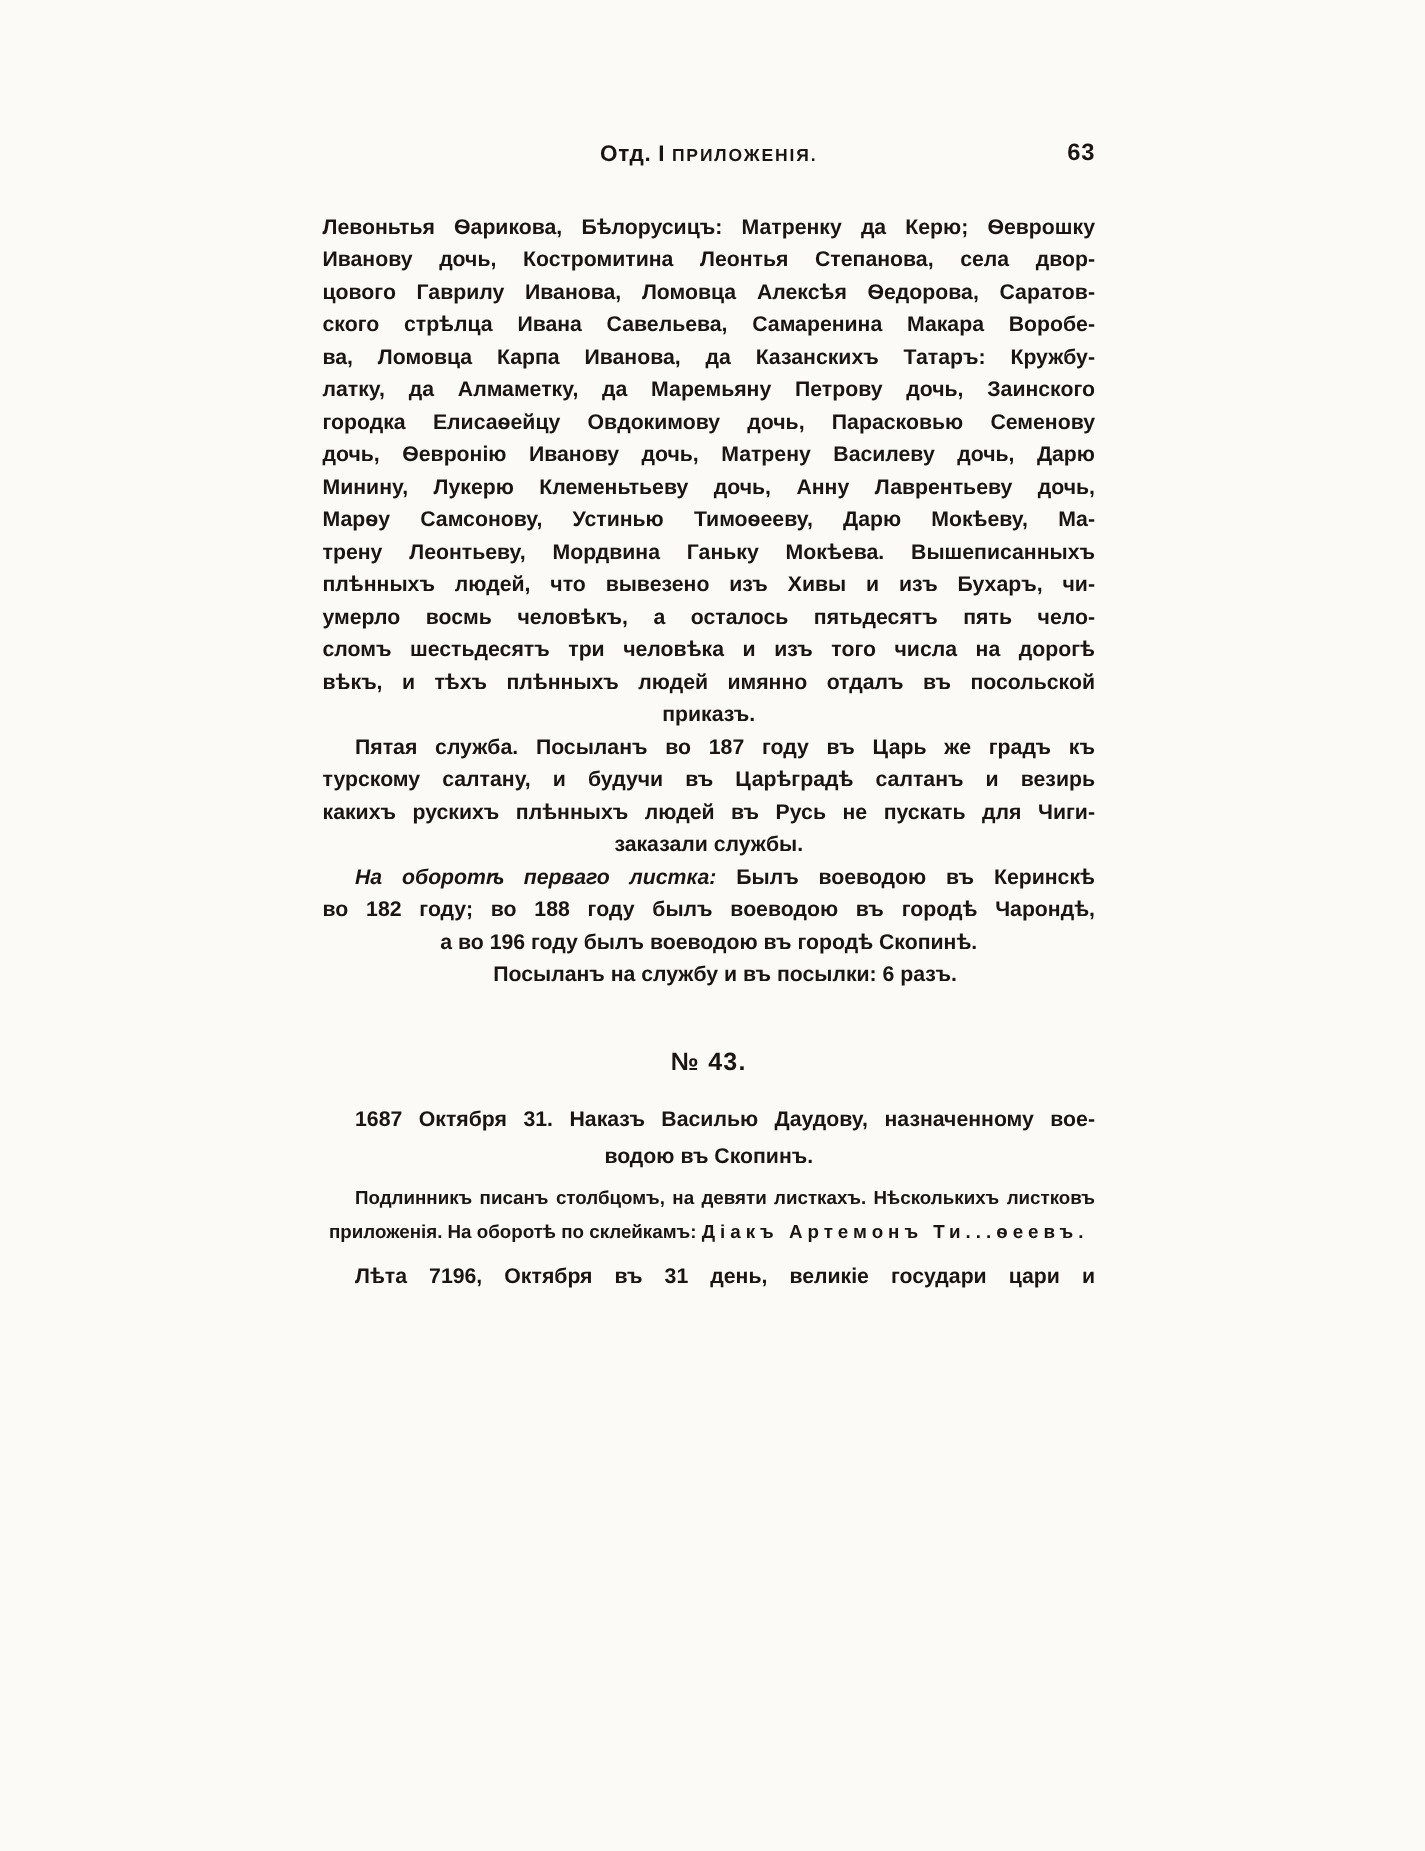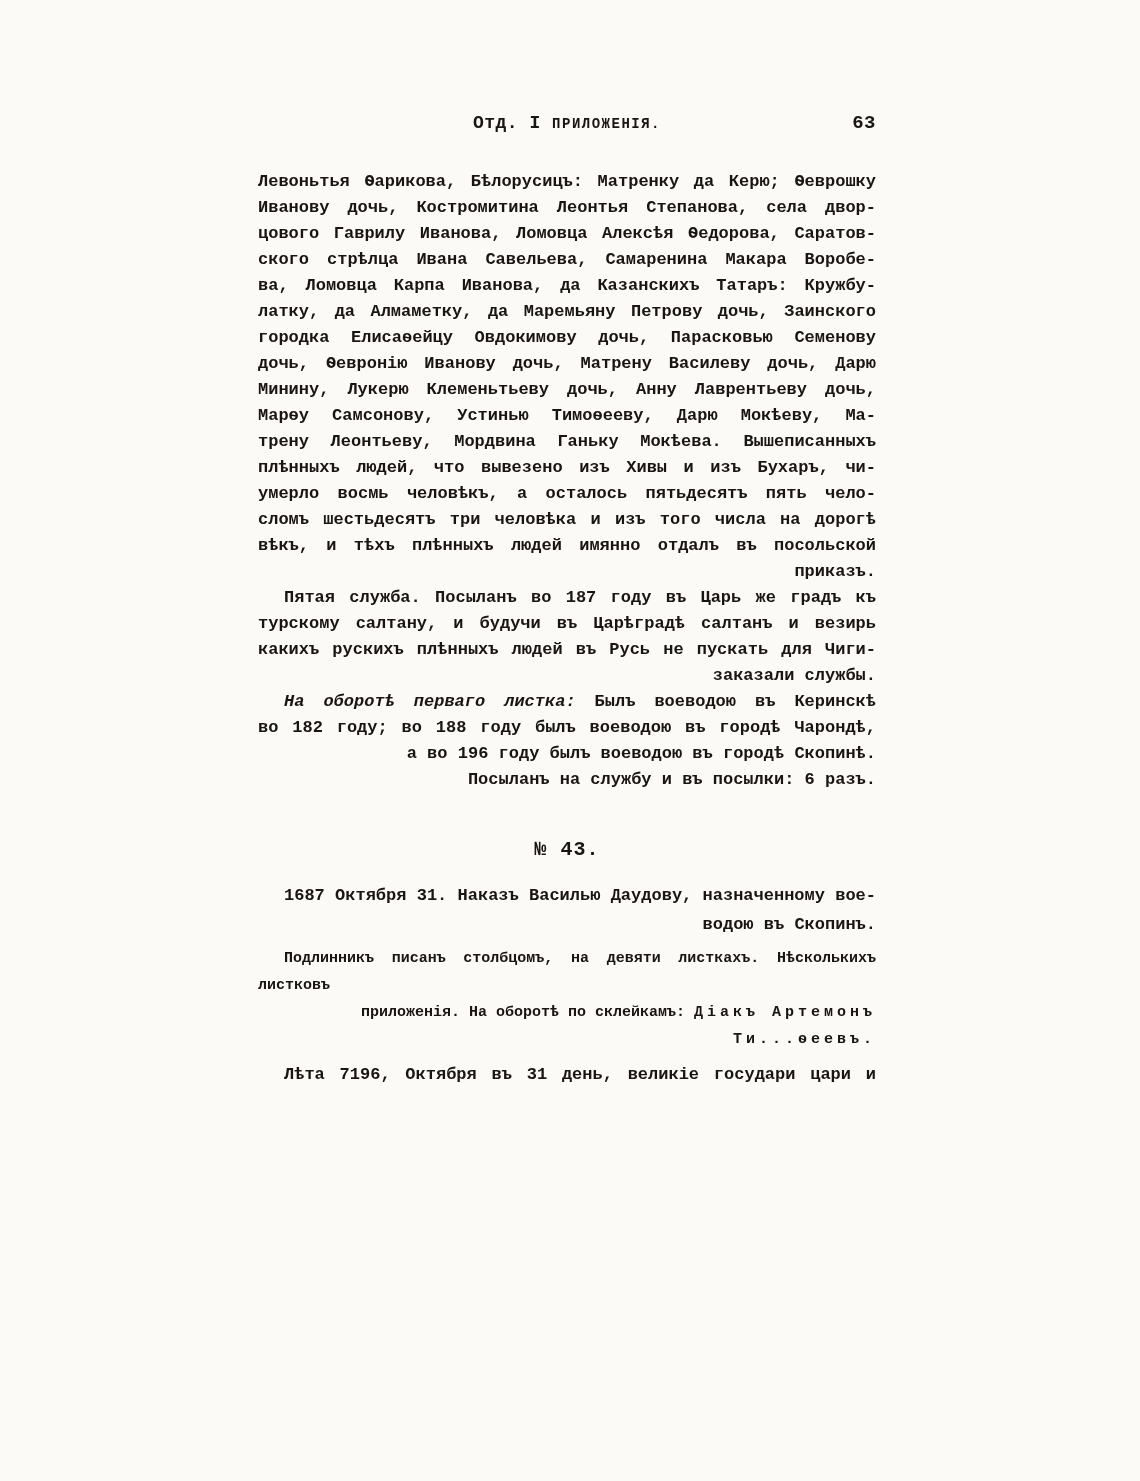--- a/index.html
+++ b/index.html
@@ -2,21 +2,21 @@
 <html lang="ru"><head>
 <meta charset="utf-8">
 <style>
   html, body { margin: 0; padding: 0; background: #e8e6e0; }
   .page {
     position: relative;
     width: 1140px;
     height: 1481px;
     margin: 0 auto;
     background: #fbfaf6;
-    font-family: Liberation Mono, monospace;
+    font-family: Liberation Sans, sans-serif;
     font-weight: bold;
     color: #1a1512;
     overflow: hidden;
   }
   .textblock {
     position: absolute;
     left: 258px;
     top: 110px;
     width: 618px;
   }
@@ -40,21 +40,21 @@
     font-size: 19px;
   }
   
   .docbody {
     margin-top: 32px;
     font-size: 17px;
   }
   .para { margin: 0; }
   .line {
     line-height: 26px;
-    text-align: right;
+    text-align: center;
     text-justify: inter-word;
   }
   .line.just {
     text-align: justify;
     text-align-last: justify;
   }
   .line.indent { text-indent: 26px; }
   .italic { font-style: italic; }
   .spaced { letter-spacing: 4px; }
   .heading {

